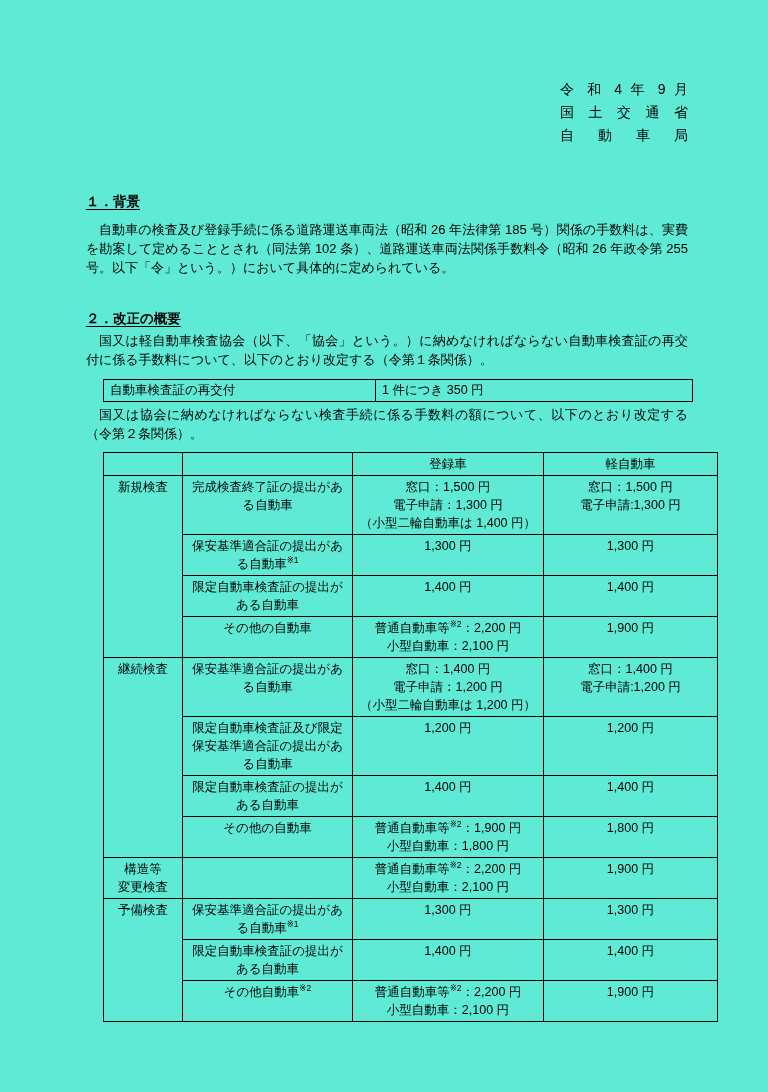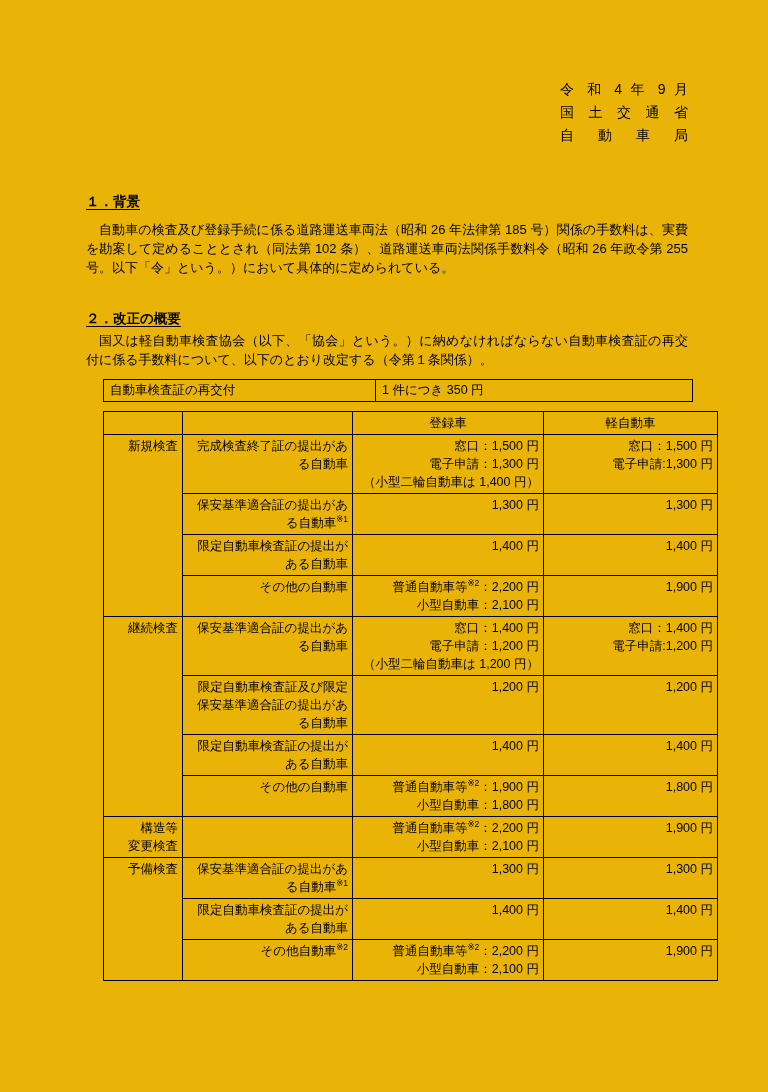--- a/index.html
+++ b/index.html
@@ -1,21 +1,21 @@
 <!DOCTYPE html>
 <html lang="ja"><head>
 <meta charset="utf-8">
 <style>
   html, body { margin: 0; padding: 0; background: #e8e8e8; }
   .page {
     position: relative;
     width: 768px;
     height: 1092px;
     margin: 0 auto;
-    background: #eab308;
+    background: #5eead4;
     box-sizing: border-box;
     padding: 78px 80px 0 86px;
     font-family: "Liberation Sans", "DejaVu Sans", sans-serif;
     color: #000000;
     font-size: 13px;
     line-height: 19px;
     overflow: hidden;
   }
   
   .gov-header {
@@ -73,21 +73,21 @@
     width: 586px;
     font-size: 12.5px;
   }
   .fee-table th, .fee-table td {
     border: 1px solid #000;
     padding: 2px 4px;
     line-height: 18px;
     vertical-align: top;
     font-weight: normal;
     white-space: pre-line;
-    text-align: right;
+    text-align: center;
   }
   .fee-table th { text-align: center; }
   .fee-table .col-cat  { width: 70px; }
   .fee-table .col-desc { width: 161px; }
   .fee-table .col-reg  { width: 182px; }
   .fee-table .col-kei  { width: 165px; }
   sup { font-size: 8.5px; vertical-align: super; line-height: 0; }
 </style>
 </head>
 <body>
@@ -109,20 +109,21 @@
 
   <table class="reissue-table">
     <tbody>
         <tr>
       <td style="width:259px">自動車検査証の再交付</td>
       <td>1 件につき 350 円</td>
     </tr>
   </tbody>
     </table>
 
+  <div class="para tight">国又は協会に納めなければならない検査手続に係る手数料の額について、以下のとおり改定する（令第２条関係）。</div>
 
   <table class="fee-table">
     <tbody>
         <tr>
       <th class="col-cat"></th>
       <th class="col-desc"></th>
       <th class="col-reg">登録車</th>
       <th class="col-kei">軽自動車</th>
     </tr>
 

